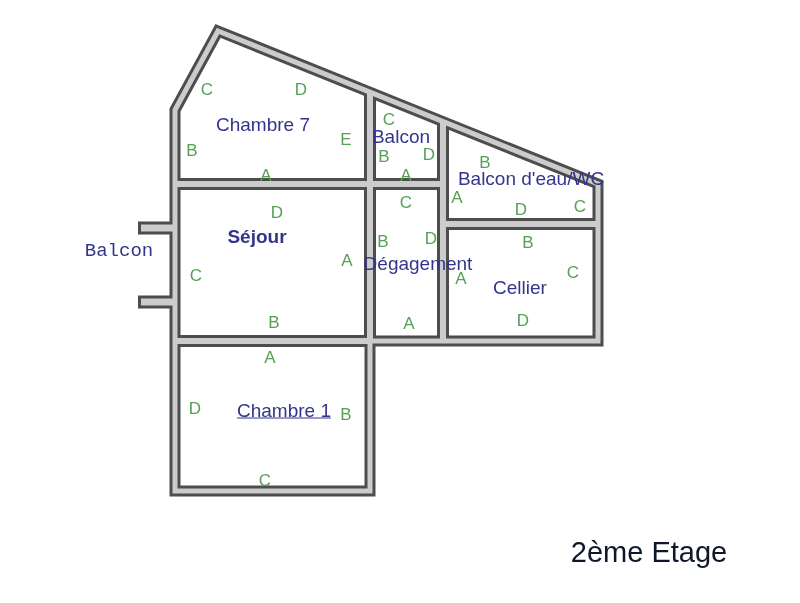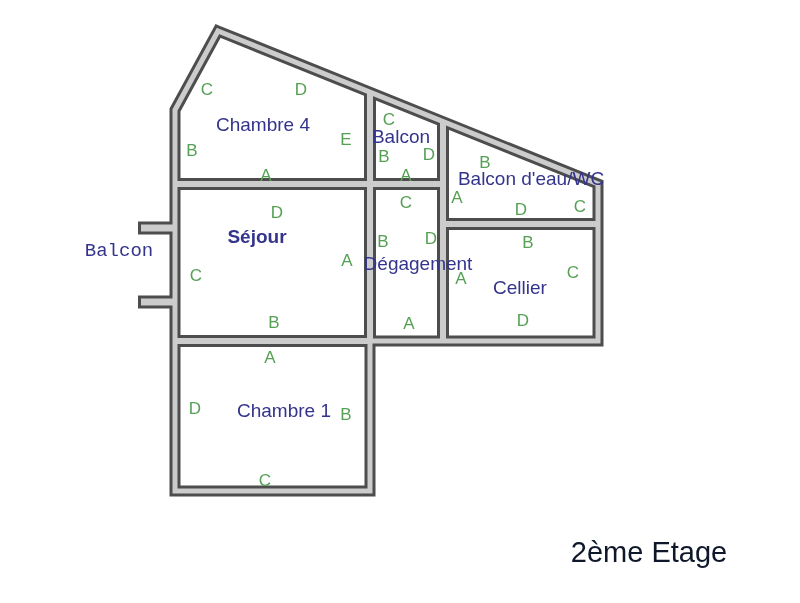--- a/index.html
+++ b/index.html
@@ -26,27 +26,27 @@
 
     <path stroke-width="11" stroke-linejoin="miter" d="M218,31 L598,184 L598,341 L370,341 L370,491 L175,491 L175,110 Z" stroke="#4d4d4d"></path>
     <path stroke-width="12" d="M175,184 H443 M443,224 H598 M175,341 H370 M370,93 V341 M443,122 V341" stroke="#4d4d4d"></path>
     <path stroke-width="13" d="M138,228 H175 M138,302 H175" stroke="#4d4d4d"></path>
 
     <path stroke-width="5" stroke-linejoin="miter" d="M218,31 L598,184 L598,341 L370,341 L370,491 L175,491 L175,110 Z" stroke="#cccccc"></path>
     <path stroke-width="6" d="M175,184 H443 M443,224 H598 M175,341 H370 M370,93 V341 M443,122 V341" stroke="#cccccc"></path>
     <path stroke-width="7" d="M141,228 H175 M141,302 H175" stroke="#cccccc"></path>
   </svg>
 
-  <div class="lbl room-name" style="left:263px;top:124px;">Chambre 4</div>
+  <div class="lbl room-name" style="left:263px;top:124px;">Chambre 7</div>
   <div class="lbl room-name" style="left:401px;top:136px;">Balcon</div>
   <div class="lbl room-name" style="left:531px;top:178px;">Balcon d'eau/WC</div>
   <div class="lbl room-name" style="left:257px;top:236px;font-weight:bold;">Séjour</div>
   <div class="lbl room-name" style="left:418px;top:263px;">Dégagement</div>
   <div class="lbl room-name" style="left:520px;top:287px;">Cellier</div>
-  <div class="lbl room-name" style="left:284px;top:410px;">Chambre 1</div>
+  <div class="lbl room-name" style="left:284px;top:410px;text-decoration:underline;">Chambre 1</div>
   <div class="lbl room-name" style="left:119px;top:251px;font-family:Liberation Mono, monospace;">Balcon</div>
 
   <div class="lbl wall-letter" style="left:207px;top:89px;">C</div>
   <div class="lbl wall-letter" style="left:301px;top:89px;">D</div>
   <div class="lbl wall-letter" style="left:192px;top:150px;">B</div>
   <div class="lbl wall-letter" style="left:346px;top:139px;">E</div>
   <div class="lbl wall-letter" style="left:266px;top:175px;">A</div>
 
   <div class="lbl wall-letter" style="left:389px;top:119px;">C</div>
   <div class="lbl wall-letter" style="left:384px;top:156px;">B</div>

